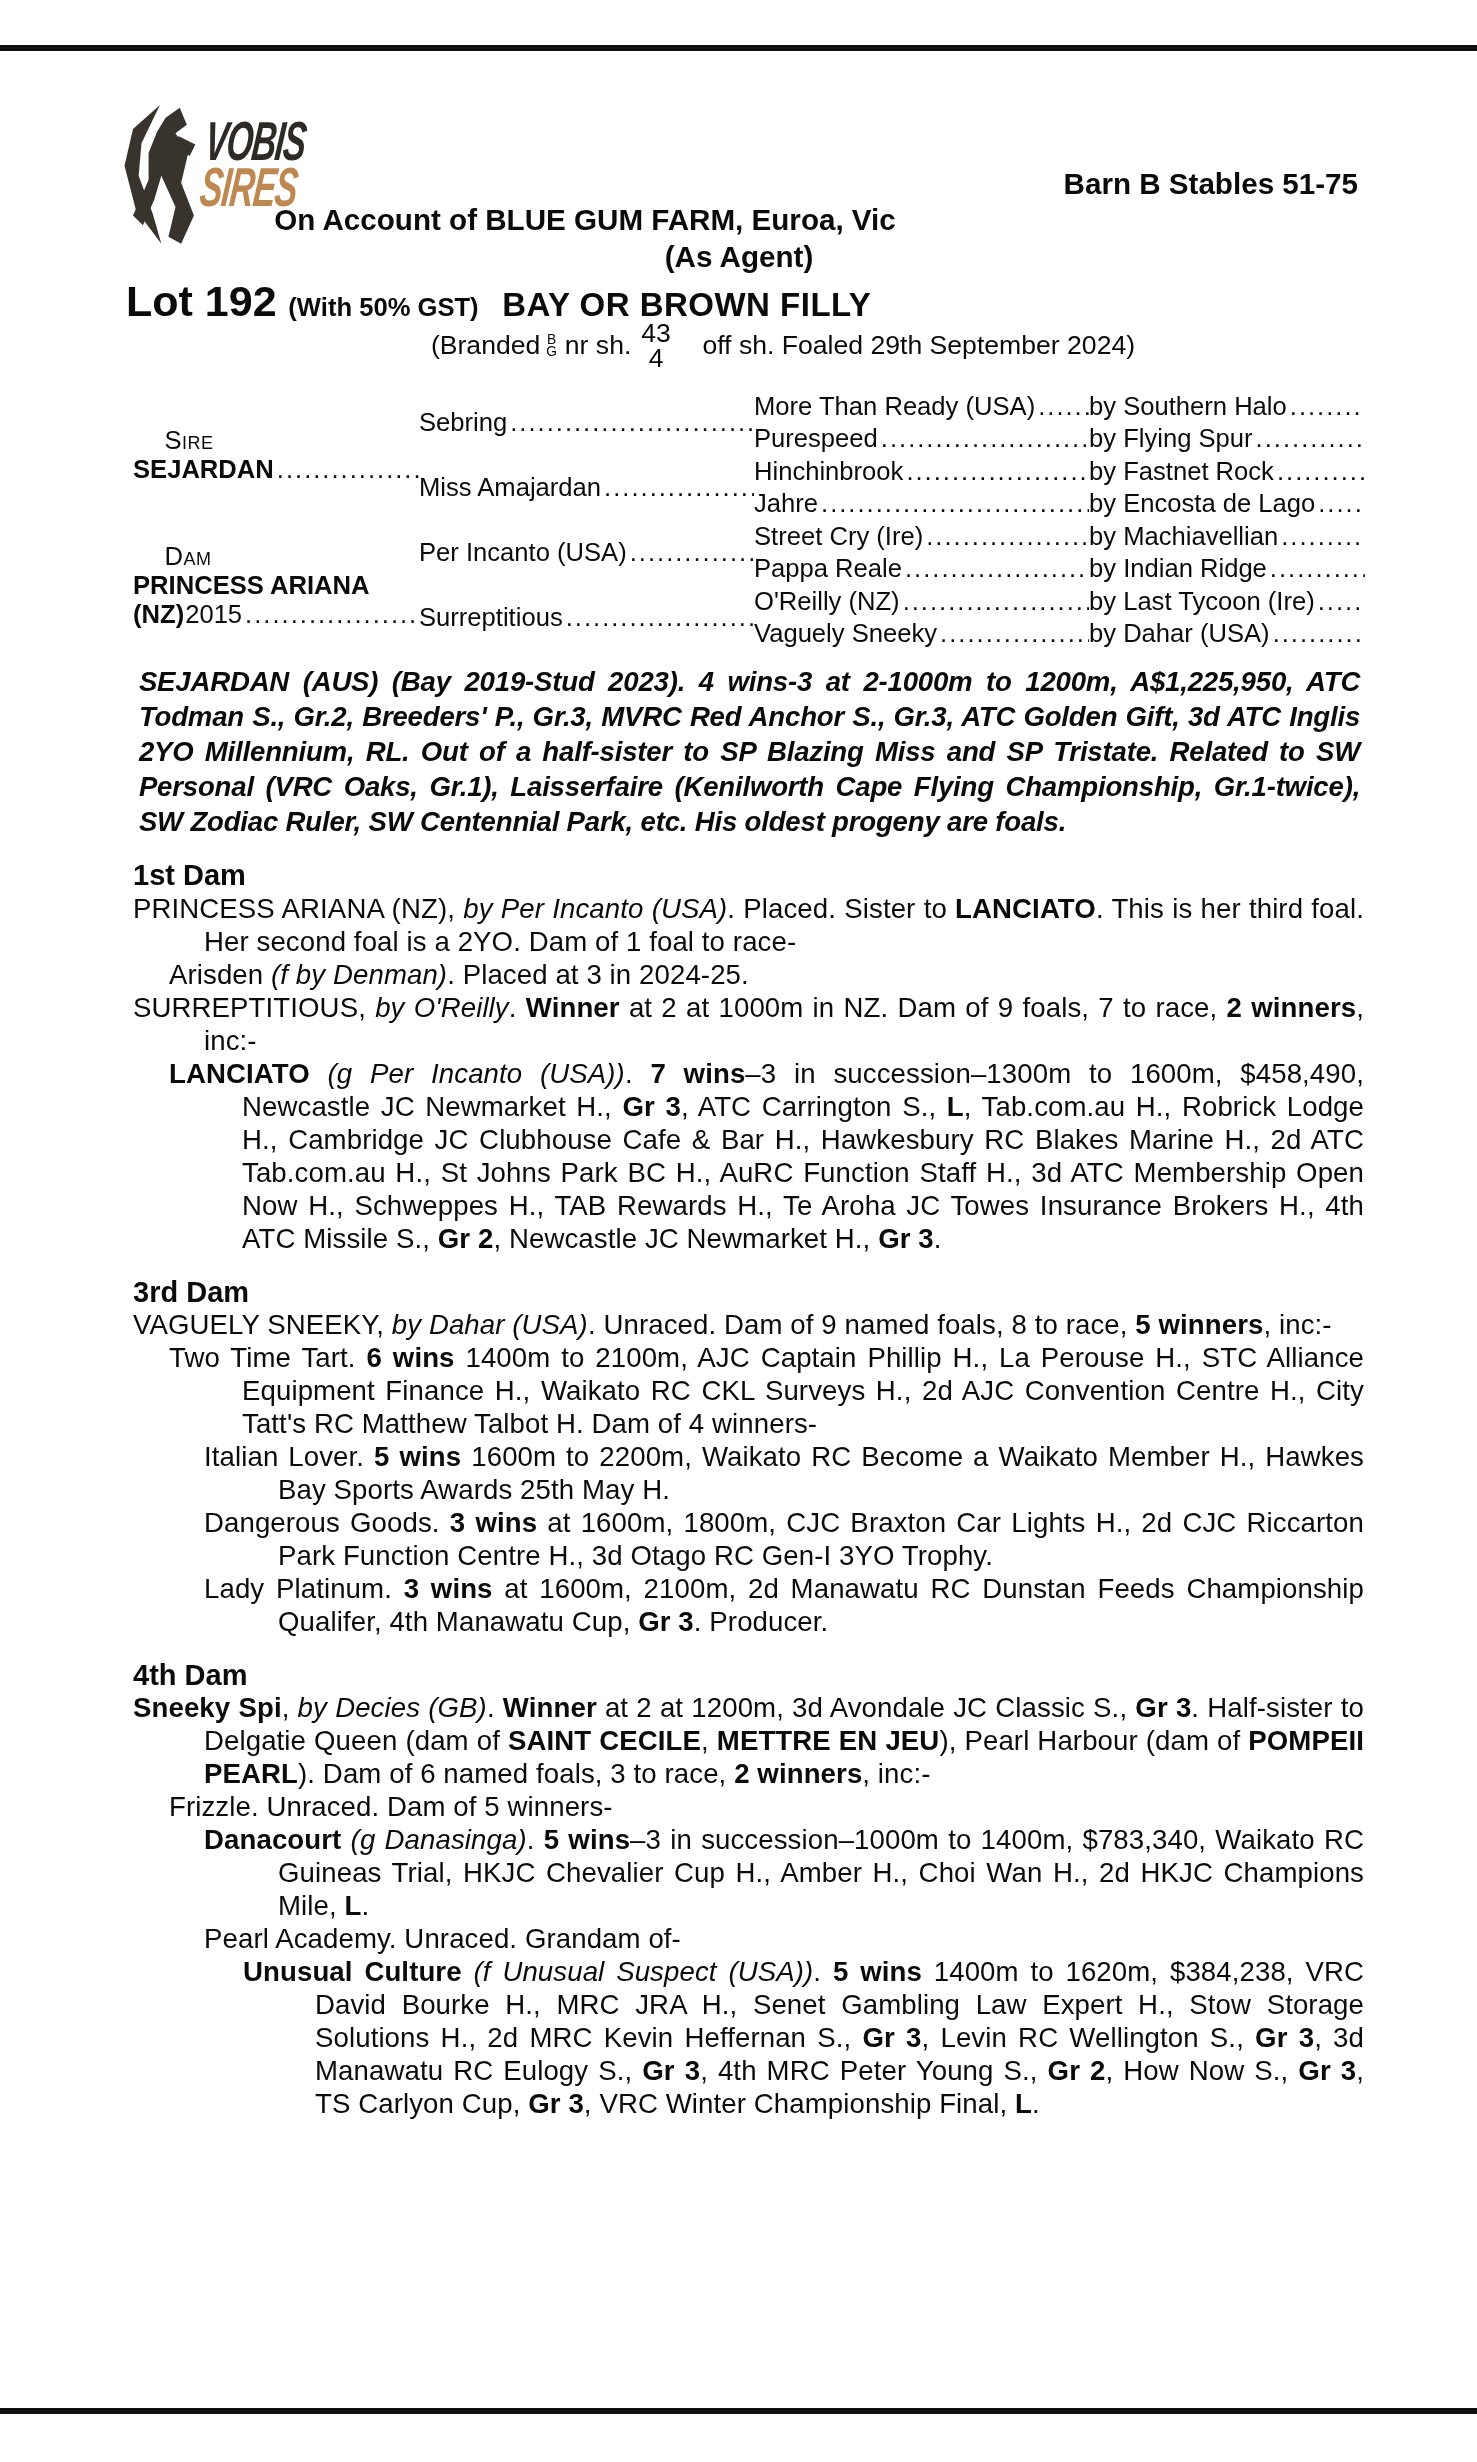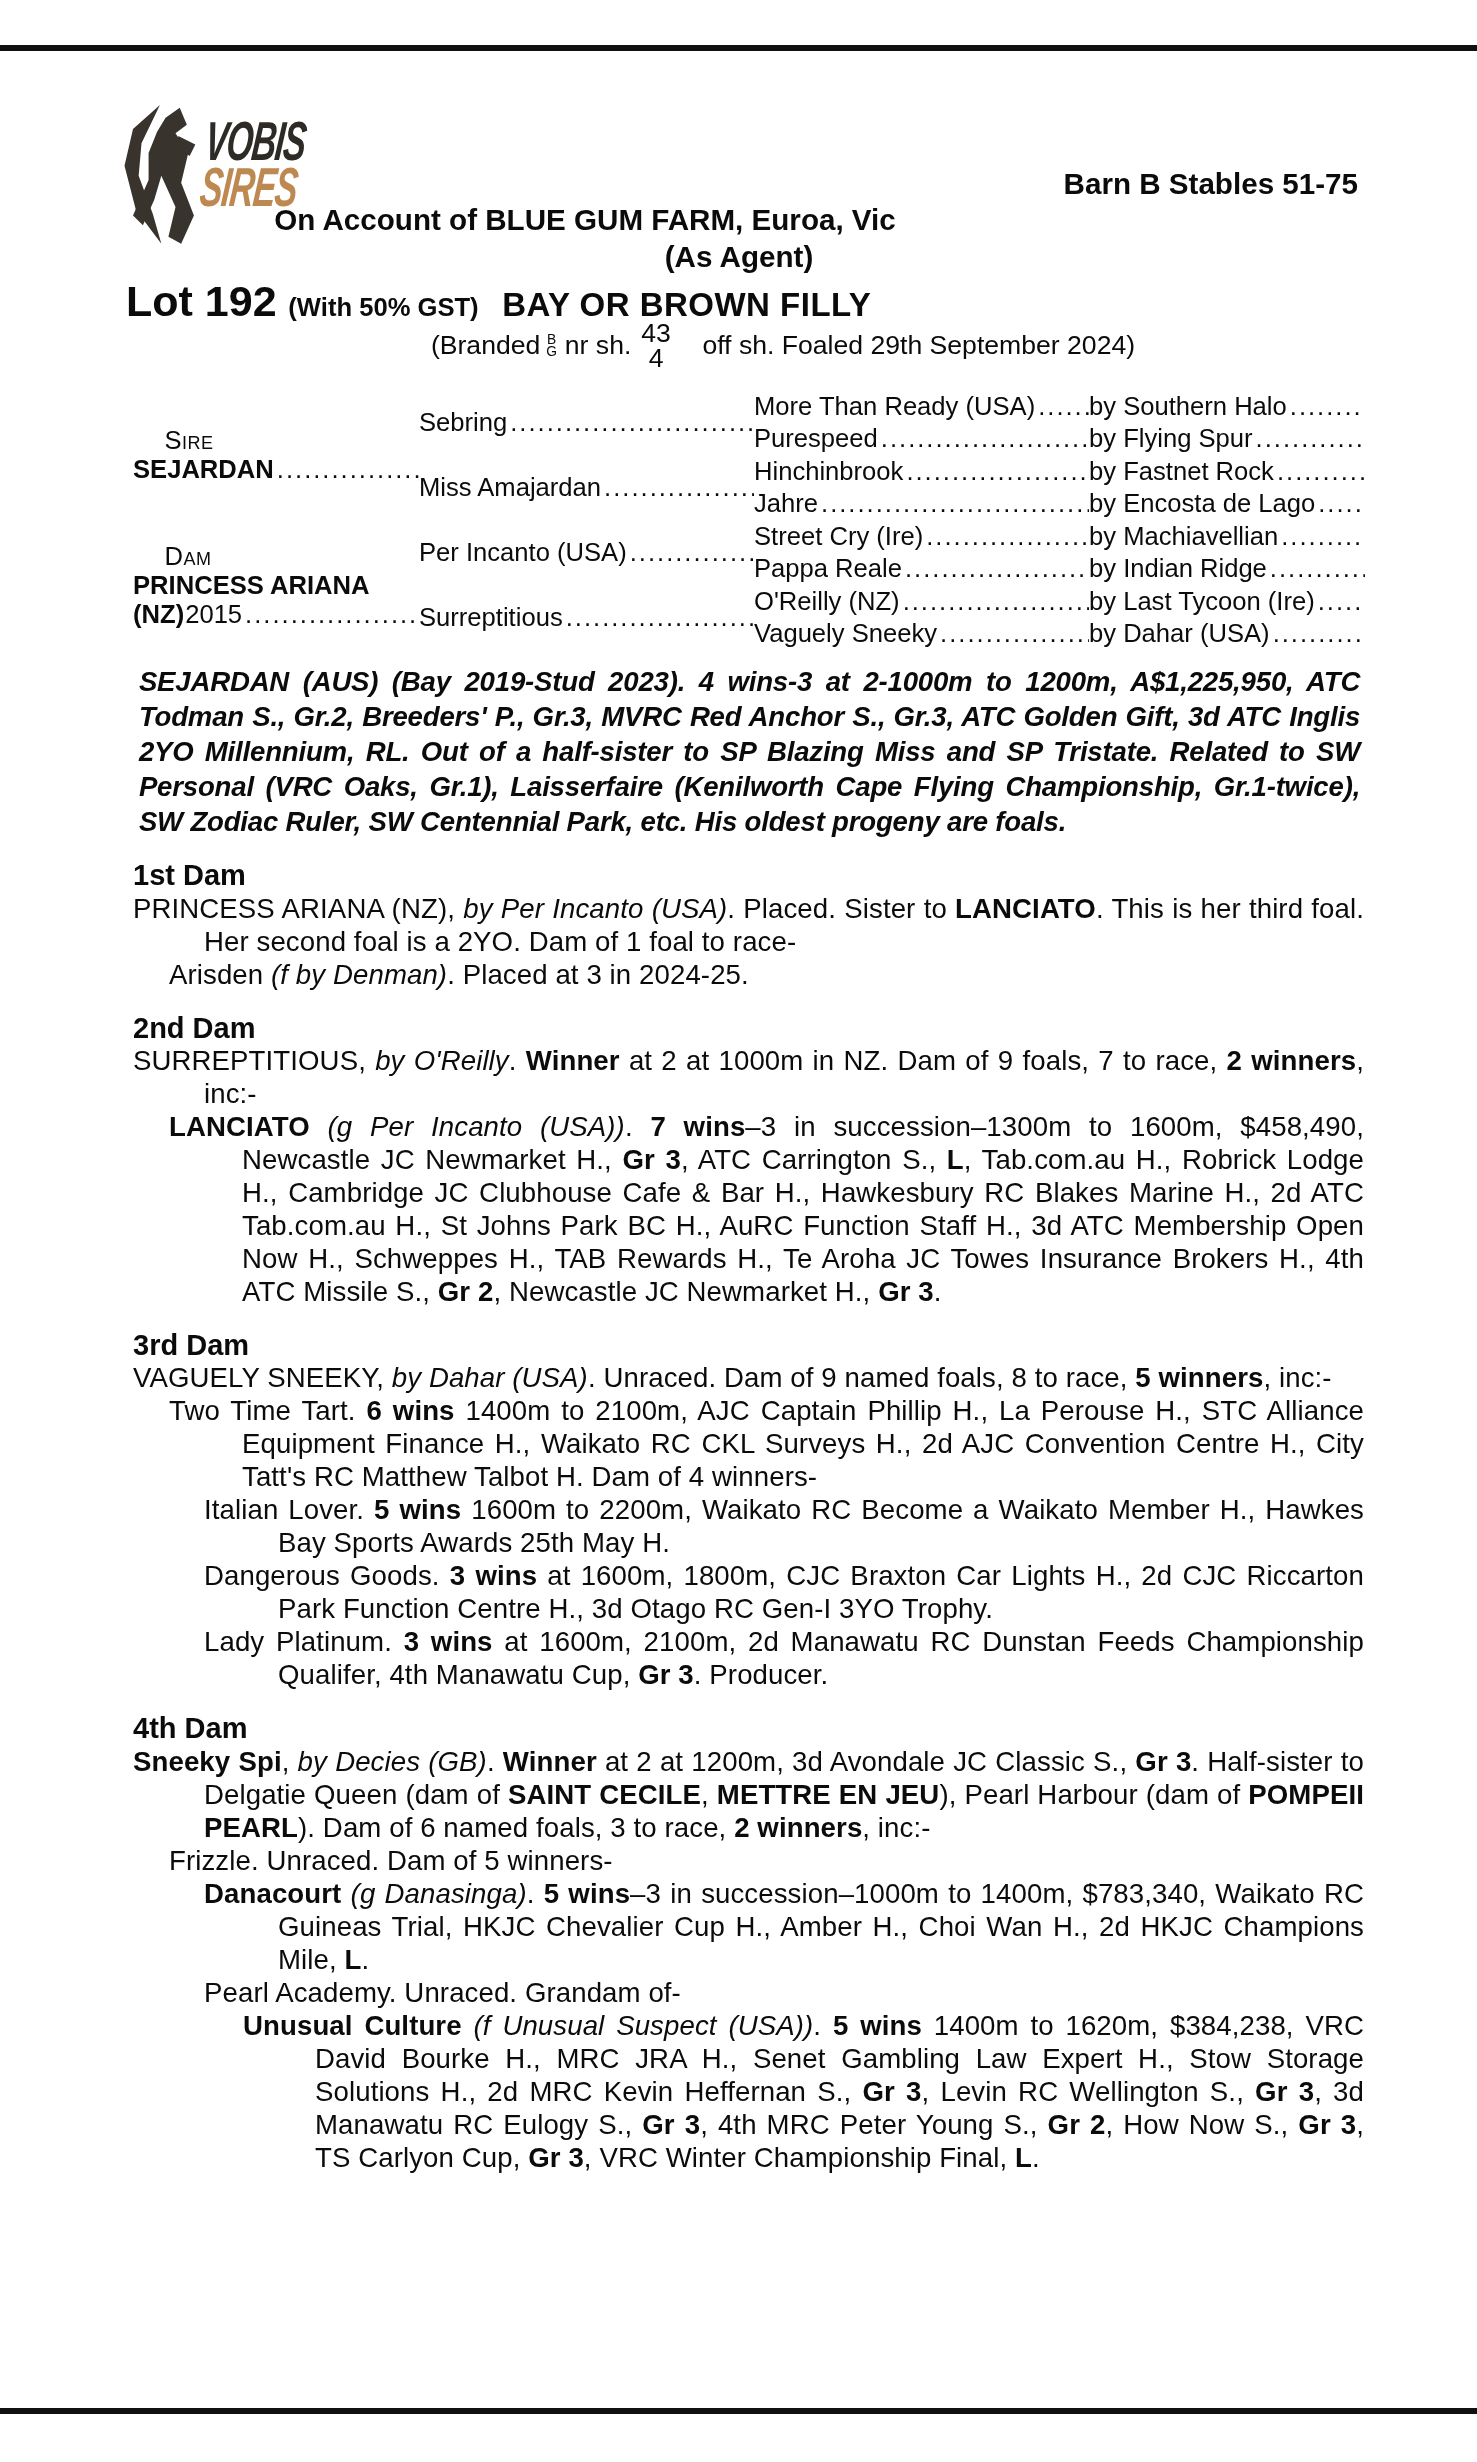--- a/index.html
+++ b/index.html
@@ -217,21 +217,20 @@
 
     <div id="sire-blurb">SEJARDAN (AUS) (Bay 2019-Stud 2023). 4 wins-3 at 2-1000m to 1200m, A$1,225,950, ATC Todman S., Gr.2, Breeders' P., Gr.3, MVRC Red Anchor S., Gr.3, ATC Golden Gift, 3d ATC Inglis 2YO Millennium, RL. Out of a half-sister to SP Blazing Miss and SP Tristate. Related to SW Personal (VRC Oaks, Gr.1), Laisserfaire (Kenilworth Cape Flying Championship, Gr.1-twice), SW Zodiac Ruler, SW Centennial Park, etc. His oldest progeny are foals.</div>
 
     <div>
       <div class="dam-heading">1st Dam</div>
       <p class="p lv0" style="margin: 0px;"><span>PRINCESS ARIANA (NZ), </span><span class="i">by Per Incanto (USA)</span><span>. Placed. Sister to </span><span class="b">LANCIATO</span><span>. This is her third foal. Her second foal is a 2YO. Dam of 1 foal to race-</span></p>
       <p class="p lv1" style="margin: 0px;"><span>Arisden </span><span class="i">(f by Denman)</span><span>. Placed at 3 in 2024-25.</span></p>
     </div>
 
     <div>
-      <div class="dam-heading">2nd Dam</div>
       <p class="p lv0" style="margin: 0px;"><span>SURREPTITIOUS, </span><span class="i">by O'Reilly</span><span>. </span><span class="b">Winner</span><span> at 2 at 1000m in NZ. Dam of 9 foals, 7 to race, </span><span class="b">2 winners</span><span>, inc:-</span></p>
       <p class="p lv1" style="margin: 0px;"><span class="b">LANCIATO</span><span> </span><span class="i">(g Per Incanto (USA))</span><span>. </span><span class="b">7 wins</span><span>–3 in succession–1300m to 1600m, $458,490, Newcastle JC Newmarket H., </span><span class="b">Gr 3</span><span>, ATC Carrington S., </span><span class="b">L</span><span>, Tab.com.au H., Robrick Lodge H., Cambridge JC Clubhouse Cafe &amp; Bar H., Hawkesbury RC Blakes Marine H., 2d ATC Tab.com.au H., St Johns Park BC H., AuRC Function Staff H., 3d ATC Membership Open Now H., Schweppes H., TAB Rewards H., Te Aroha JC Towes Insurance Brokers H., 4th ATC Missile S., </span><span class="b">Gr 2</span><span>, Newcastle JC Newmarket H., </span><span class="b">Gr 3</span><span>.</span></p>
     </div>
 
     <div>
       <div class="dam-heading">3rd Dam</div>
       <p class="p lv0" style="margin: 0px;"><span>VAGUELY SNEEKY, </span><span class="i">by Dahar (USA)</span><span>. Unraced. Dam of 9 named foals, 8 to race, </span><span class="b">5 winners</span><span>, inc:-</span></p>
       <p class="p lv1" style="margin: 0px;"><span>Two Time Tart. </span><span class="b">6 wins</span><span> 1400m to 2100m, AJC Captain Phillip H., La Perouse H., STC Alliance Equipment Finance H., Waikato RC CKL Surveys H., 2d AJC Convention Centre H., City Tatt's RC Matthew Talbot H. Dam of 4 winners-</span></p>
       <p class="p lv2" style="margin: 0px;"><span>Italian Lover. </span><span class="b">5 wins</span><span> 1600m to 2200m, Waikato RC Become a Waikato Member H., Hawkes Bay Sports Awards 25th May H.</span></p>
       <p class="p lv2" style="margin: 0px;"><span>Dangerous Goods. </span><span class="b">3 wins</span><span> at 1600m, 1800m, CJC Braxton Car Lights H., 2d CJC Riccarton Park Function Centre H., 3d Otago RC Gen-I 3YO Trophy.</span></p>

